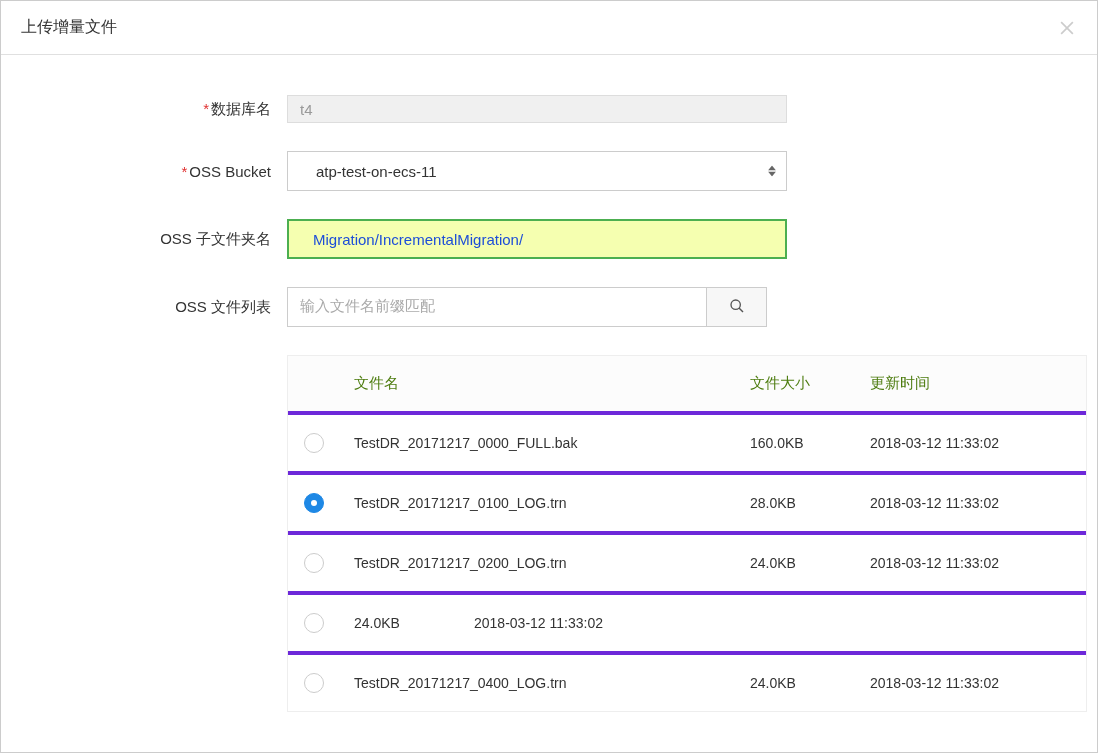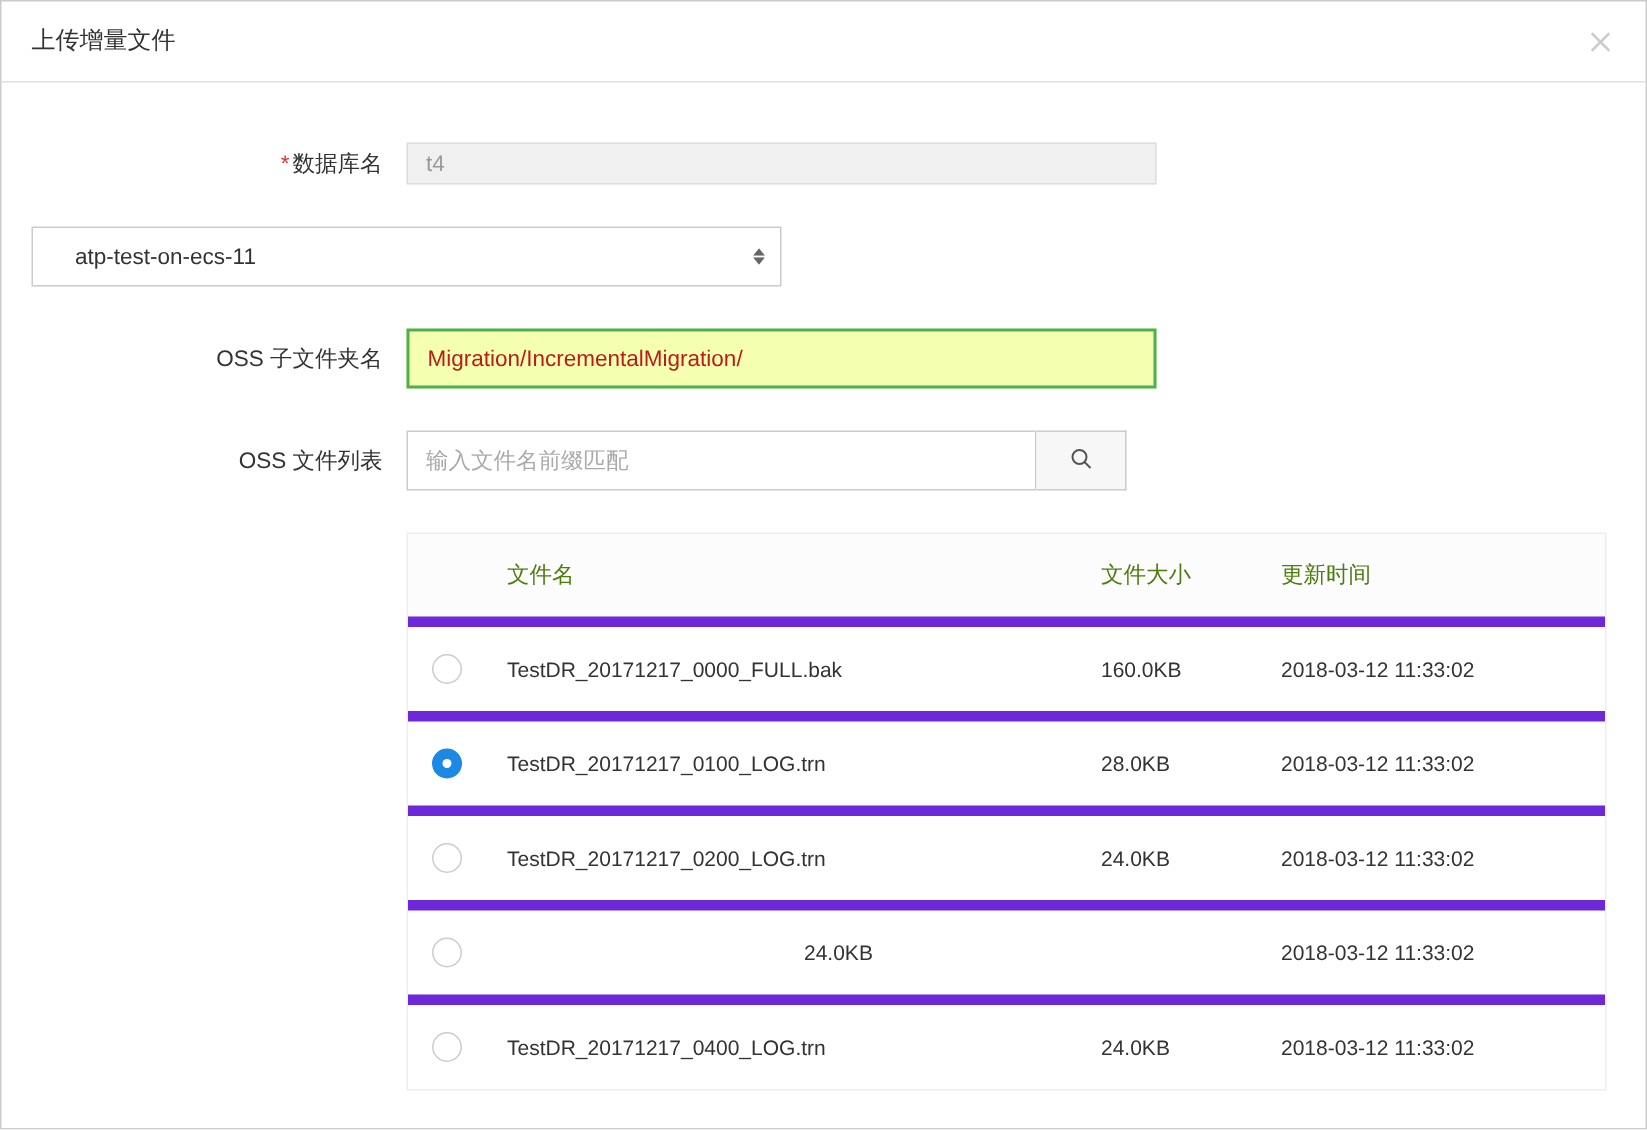--- a/index.html
+++ b/index.html
@@ -40,20 +40,21 @@
       color: #ccc;
     }
     .close-icon svg {
       width: 100%;
       height: 100%;
     }
     .dialog-body {
       padding: 40px 20px 20px 20px;
       flex: 1;
       overflow: hidden;
+      margin-left: 16px;
     }
     .form-row {
       display: flex;
       align-items: center;
       margin-bottom: 28px;
     }
     .form-label {
       width: 250px;
       text-align: right;
       padding-right: 16px;
@@ -102,36 +103,37 @@
     }
     .select-arrows svg {
       width: 8px;
       height: 5px;
     }
     .input-highlight {
       width: 500px;
       height: 40px;
       border: 2px solid #4CAF50;
       background: #f5ffb0;
-      padding: 0 12px;
-      font-size: 15px;
-      display: flex;
-      align-items: center;
-      color: #b91c1c;
+      padding: 0 24px;
+      font-size: 15px;
+      display: flex;
+      align-items: center;
+      color: #1d4ed8;
     }
     .search-group {
       display: flex;
     }
     .search-input {
       width: 420px;
       height: 40px;
       border: 1px solid #ccc;
       padding: 0 12px;
       font-size: 15px;
       outline: none;
+      font-family: Liberation Mono, monospace;
     }
     .search-input::placeholder {
       color: #aaa;
     }
     .search-btn {
       width: 60px;
       height: 40px;
       border: 1px solid #ccc;
       border-left: none;
       background: #f7f7f7;
@@ -154,22 +156,21 @@
       display: flex;
       background: #fcfcfc;
       padding: 18px 16px;
       color: #4d7c0f;
       font-size: 15px;
     }
     .table-row {
       display: flex;
       align-items: center;
       padding: 18px 16px;
-      border-top: 7px solid #6d28d9;
-      justify-content: space-between;
+      border-top: 4px solid #6d28d9;
     }
     .col-radio {
       width: 50px;
       display: flex;
       align-items: center;
     }
     .col-name {
       flex: 1;
     }
     .col-size {
@@ -223,20 +224,23 @@
     <div class="form-row">
       <div class="form-label">
         <span class="required">*</span><span>数据库名</span>
       </div>
       <div class="form-control">
         <div class="input-disabled">t4</div>
       </div>
     </div>
 
     <div class="form-row">
+      <div class="form-label">
+        <span class="required">*</span><span>OSS Bucket</span>
+      </div>
       <div class="form-control">
         <div class="select-box">
           <span>atp-test-on-ecs-11</span>
           <span class="select-arrows">
             <svg viewBox="0 0 8 5">
                 <polygon points="4,0 8,5 0,5" fill="currentColor"></polygon>
               </svg>
             <svg viewBox="0 0 8 5">
                 <polygon points="0,0 8,0 4,5" fill="currentColor"></polygon>
               </svg>

